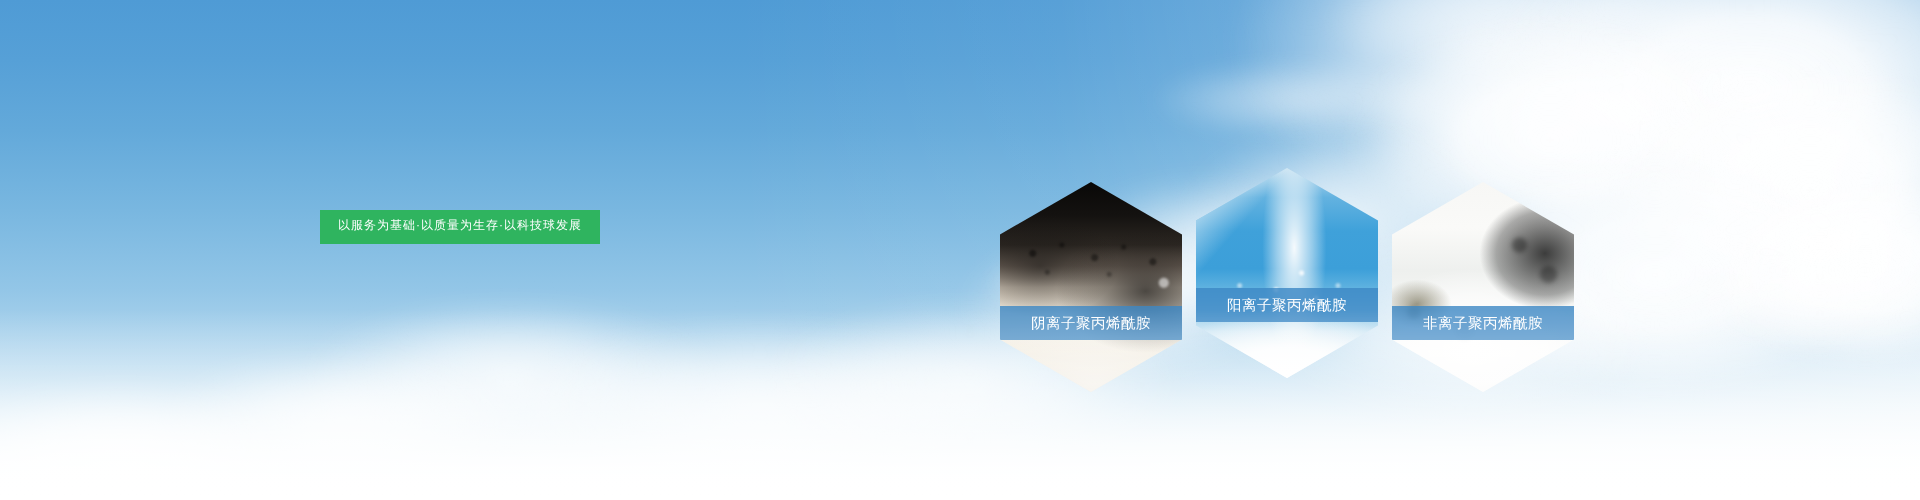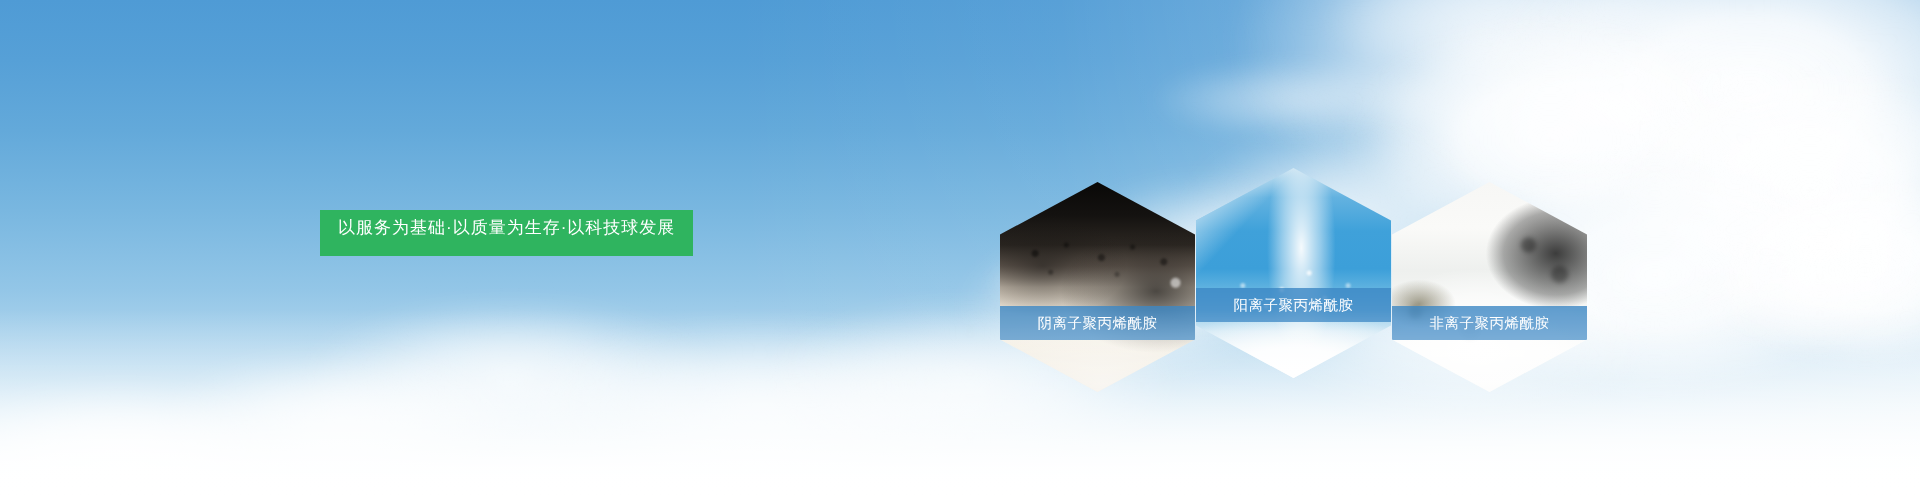--- a/index.html
+++ b/index.html
@@ -154,43 +154,42 @@
     font-weight: 400;
     color: #2b5c99;
     letter-spacing: 1px;
   }
 
   .subbar {
     display: inline-block;
     margin-top: 18px;
     background: #2fb45f;
     color: #ffffff;
-    font-size: 17px;
+    font-size: 12px;
     letter-spacing: 1px;
-    padding: 9px 18px 18px 18px;
+    padding: 9px 18px 12px 18px;
     white-space: nowrap;
     line-height: 1.1;
   }
 
   
   .hexes {
     position: absolute;
     left: 1000px;
     top: 168px;
     width: 620px;
     height: 220px;
   }
   .hex {
     position: absolute;
     width: 182px;
     height: 210px;
     -webkit-clip-path: polygon(50% 0%, 100% 25%, 100% 75%, 50% 100%, 0% 75%, 0% 25%);
     clip-path: polygon(50% 0%, 100% 25%, 100% 75%, 50% 100%, 0% 75%, 0% 25%);
     overflow: hidden;
-    padding-left: 13px;
   }
   .hex-1 { left: 0px;   top: 14px; }
   .hex-2 { left: 196px; top: 0px;  }
   .hex-3 { left: 392px; top: 14px; }
 
   .hex-photo { position: absolute; inset: 0; }
 
   
   .photo-anionic {
     background:

